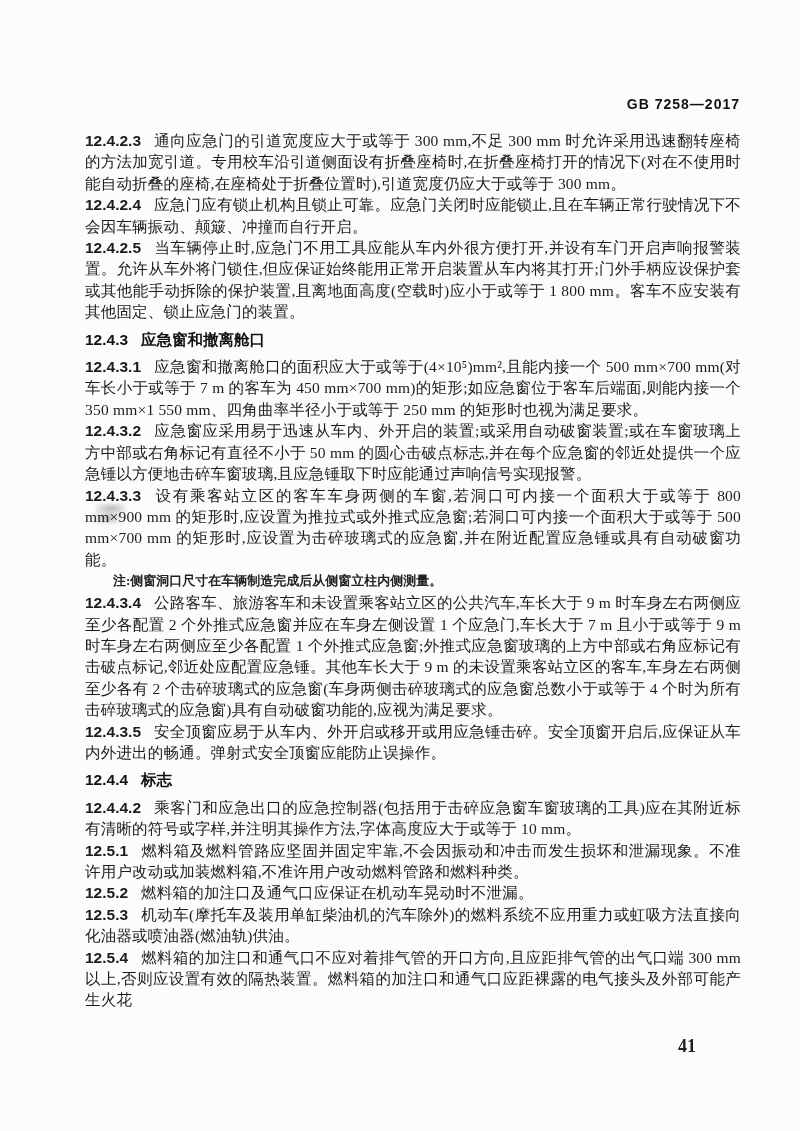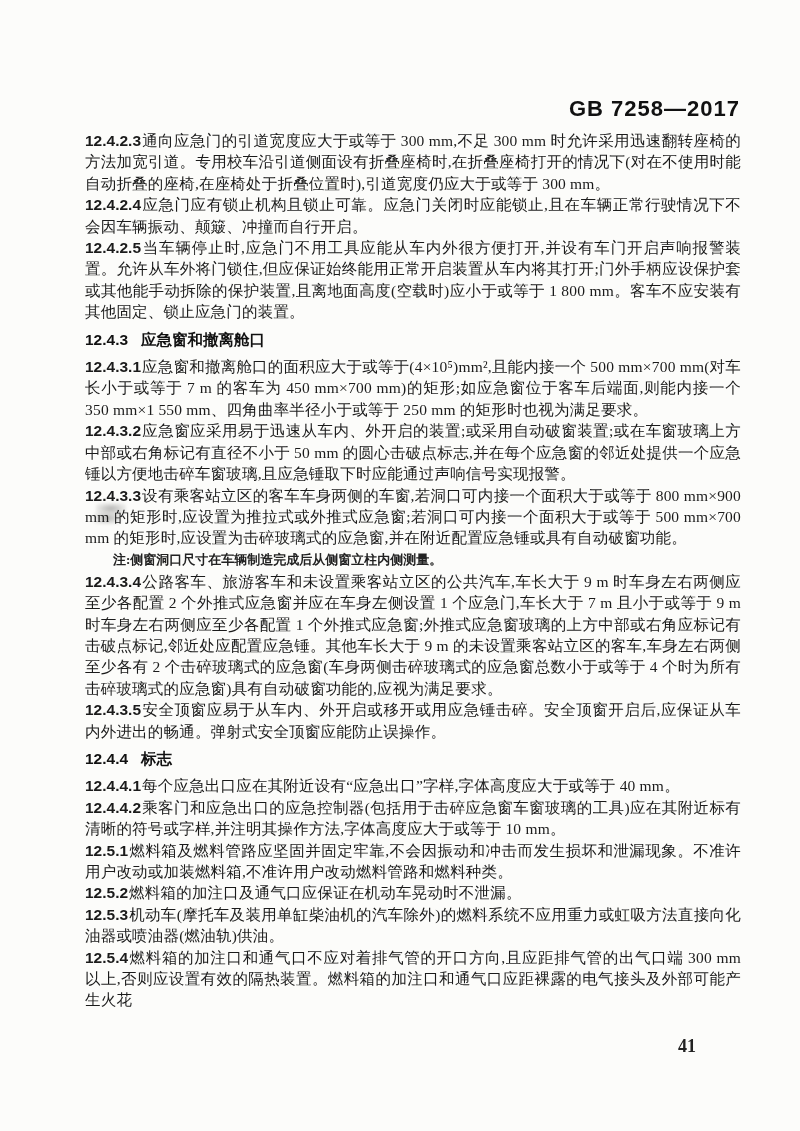--- a/index.html
+++ b/index.html
@@ -14,40 +14,40 @@
     background:#fcfcfa;
     overflow:hidden;
     color:#1b1b1b;
     box-sizing:border-box;
   }
   .doc-header {
     position:absolute;
     top:96px; right:60px;
     font-family:"Liberation Sans","DejaVu Sans",sans-serif;
     font-weight:bold;
-    font-size:22px;
+    font-size:14px;
     letter-spacing:1px;
     color:#111;
   }
   .body-text {
     position:absolute;
     left:85px; top:130px;
     width:656px;
   }
   p.clause {
     margin:0;
     font-size:15.5px;
     line-height:21.4px;
     text-align:justify;
     letter-spacing:0.2px;
   }
   p.clause .num {
     font-family:"Liberation Sans","DejaVu Sans",sans-serif;
     font-weight:bold;
-    margin-right:1px;
+    margin-right:13px;
     letter-spacing:0;
   }
   h3.sec-heading {
     margin:6px 0 6px 0;
     font-size:15.5px;
     line-height:21.4px;
     font-weight:bold;
     font-family:"Liberation Sans","DejaVu Sans",sans-serif;
     color:#111;
   }
@@ -108,21 +108,20 @@
     <p class="clause"><span class="num">12.4.3.3</span><span>设有乘客站立区的客车车身两侧的车窗,若洞口可内接一个面积大于或等于 800 mm×900 mm 的矩形时,应设置为推拉式或外推式应急窗;若洞口可内接一个面积大于或等于 500 mm×700 mm 的矩形时,应设置为击碎玻璃式的应急窗,并在附近配置应急锤或具有自动破窗功能。</span></p>
 
     <p class="note">注:侧窗洞口尺寸在车辆制造完成后从侧窗立柱内侧测量。</p>
 
     <p class="clause"><span class="num">12.4.3.4</span><span>公路客车、旅游客车和未设置乘客站立区的公共汽车,车长大于 9 m 时车身左右两侧应至少各配置 2 个外推式应急窗并应在车身左侧设置 1 个应急门,车长大于 7 m 且小于或等于 9 m 时车身左右两侧应至少各配置 1 个外推式应急窗;外推式应急窗玻璃的上方中部或右角应标记有击破点标记,邻近处应配置应急锤。其他车长大于 9 m 的未设置乘客站立区的客车,车身左右两侧至少各有 2 个击碎玻璃式的应急窗(车身两侧击碎玻璃式的应急窗总数小于或等于 4 个时为所有击碎玻璃式的应急窗)具有自动破窗功能的,应视为满足要求。</span></p>
 
     <p class="clause"><span class="num">12.4.3.5</span><span>安全顶窗应易于从车内、外开启或移开或用应急锤击碎。安全顶窗开启后,应保证从车内外进出的畅通。弹射式安全顶窗应能防止误操作。</span></p>
 
     <h3 class="sec-heading"><span class="num">12.4.4</span><span>标志</span></h3>
 
-    <p class="clause"><span class="num">12.4.4.1</span><span>每个应急出口应在其附近设有“应急出口”字样,字体高度应大于或等于 40 mm。</span></p>
 
     <p class="clause"><span class="num">12.4.4.2</span><span>乘客门和应急出口的应急控制器(包括用于击碎应急窗车窗玻璃的工具)应在其附近标有清晰的符号或字样,并注明其操作方法,字体高度应大于或等于 10 mm。</span></p>
 
 
     <p class="clause"><span class="num">12.5.1</span><span>燃料箱及燃料管路应坚固并固定牢靠,不会因振动和冲击而发生损坏和泄漏现象。不准许用户改动或加装燃料箱,不准许用户改动燃料管路和燃料种类。</span></p>
 
     <p class="clause"><span class="num">12.5.2</span><span>燃料箱的加注口及通气口应保证在机动车晃动时不泄漏。</span></p>
 
     <p class="clause"><span class="num">12.5.3</span><span>机动车(摩托车及装用单缸柴油机的汽车除外)的燃料系统不应用重力或虹吸方法直接向化油器或喷油器(燃油轨)供油。</span></p>
 

